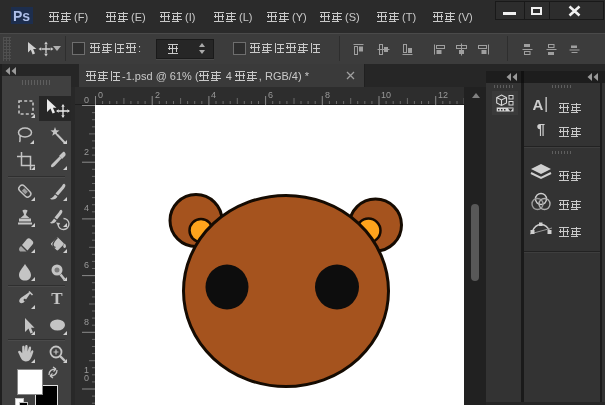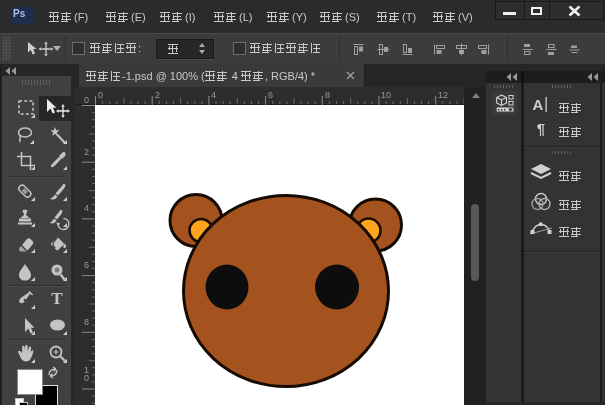--- a/index.html
+++ b/index.html
@@ -24,21 +24,21 @@
         linear-gradient(#c9c9c9,#c9c9c9) 1px 0/1px 10px no-repeat,
         linear-gradient(#c9c9c9,#c9c9c9) 3px 1px/7px 1px no-repeat,
         linear-gradient(#c9c9c9,#c9c9c9) 3px 5px/7px 1px no-repeat,
         linear-gradient(#c9c9c9,#c9c9c9) 3px 9px/7px 1px no-repeat,
         linear-gradient(#c9c9c9,#c9c9c9) 6px 1px/1px 9px no-repeat;}
   .txt{color:#c9c9c9;font-size:11px;}
 </style></head>
 <body>
 <div class="abs" style="left:0;top:0;width:605px;height:33px;background:#2b2b2b;"></div>
 <div class="abs" style="left:11px;top:7px;width:22px;height:17px;background:#1d2e4e;"></div>
-<div class="abs" style="left:13px;top:8px;font-size:10px;font-weight:bold;color:#aebfe8;">Ps</div>
+<div class="abs" style="left:13px;top:8px;font-size:14px;font-weight:bold;color:#aebfe8;">Ps</div>
 <div class="abs txt" style="left:49px;top:11px;"><span class="cj"></span><span class="cj b"></span><span style="margin-left:1px">(F)</span></div>
 <div class="abs txt" style="left:106px;top:11px;"><span class="cj"></span><span class="cj b"></span><span style="margin-left:1px">(E)</span></div>
 <div class="abs txt" style="left:160px;top:11px;"><span class="cj"></span><span class="cj b"></span><span style="margin-left:1px">(I)</span></div>
 <div class="abs txt" style="left:214px;top:11px;"><span class="cj"></span><span class="cj b"></span><span style="margin-left:1px">(L)</span></div>
 <div class="abs txt" style="left:267px;top:11px;"><span class="cj"></span><span class="cj b"></span><span style="margin-left:1px">(Y)</span></div>
 <div class="abs txt" style="left:320px;top:11px;"><span class="cj"></span><span class="cj b"></span><span style="margin-left:1px">(S)</span></div>
 <div class="abs txt" style="left:377px;top:11px;"><span class="cj"></span><span class="cj b"></span><span style="margin-left:1px">(T)</span></div>
 <div class="abs txt" style="left:433px;top:11px;"><span class="cj"></span><span class="cj b"></span><span style="margin-left:1px">(V)</span></div>
 <div class="abs" style="left:495px;top:1px;width:107px;height:17px;border:1px solid #191919;background:#2d2d2d;"></div>
 <div class="abs" style="left:524px;top:1px;width:1px;height:19px;background:#191919;"></div>
@@ -117,21 +117,21 @@
     <path d="M1.5 6.5 H11.5" stroke="#9f9f9f" stroke-width="1" fill="none"></path>
     <rect x="3" y="9" width="6" height="3" fill="#9f9f9f"></rect>
   </svg>
 <svg class="abs" style="left:568px;top:43px" width="13" height="13">
     <rect x="3" y="2.5" width="6" height="2.5" fill="#9f9f9f"></rect>
     <path d="M1.5 7 H11.5" stroke="#9f9f9f" stroke-width="1" fill="none"></path>
     <path d="M3.5 9.5 H9.5" stroke="#9f9f9f" stroke-width="1" fill="none"></path>
   </svg>
 <div class="abs" style="left:0;top:64px;width:605px;height:23px;background:#262626;"></div>
 <div class="abs" style="left:79px;top:64px;width:286px;height:23px;background:#3a3a3a;border-right:1px solid #202020;box-sizing:border-box;"></div>
-<div class="abs txt" style="left:86px;top:70px;white-space:nowrap;"><span class="cj"></span><span class="cj b"></span><span class="cj c"></span><span>-1.psd @ 100% (</span><span class="cj"></span><span class="cj b"></span><span> 4 </span><span class="cj"></span><span class="cj b"></span><span>, RGB/4) *</span></div>
+<div class="abs txt" style="left:86px;top:70px;white-space:nowrap;"><span class="cj"></span><span class="cj b"></span><span class="cj c"></span><span>-1.psd @ 61% (</span><span class="cj"></span><span class="cj b"></span><span> 4 </span><span class="cj"></span><span class="cj b"></span><span>, RGB/4) *</span></div>
 <svg class="abs" style="left:346px;top:71px" width="9" height="9">
     <path d="M1 1 L8 8 M8 1 L1 8" stroke="#9f9f9f" stroke-width="1.3"></path>
   </svg>
 <svg class="abs" style="left:5px;top:67px" width="12" height="8">
 <path d="M5 0 L0.5 4 L5 8 Z M11 0 L6.5 4 L11 8 Z" fill="#9a9a9a"></path>
   </svg>
 <div class="abs" style="left:0;top:64px;width:2px;height:341px;background:#1f1f1f;"></div>
 <div class="abs" style="left:2px;top:76px;width:69px;height:329px;background:#404040;"></div>
 <div class="abs" style="left:22px;top:80px;width:28px;height:5px;background:
  repeating-linear-gradient(to right,#5e5e5e 0 1px,transparent 1px 3px);"></div>

